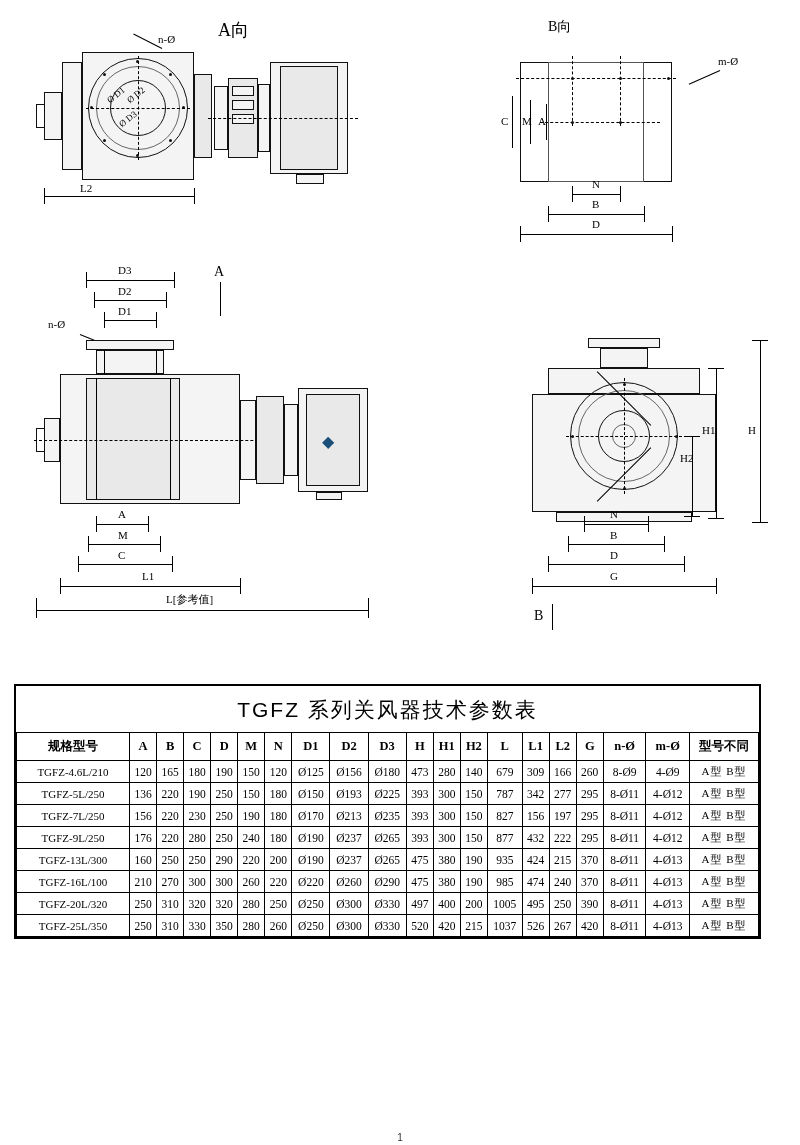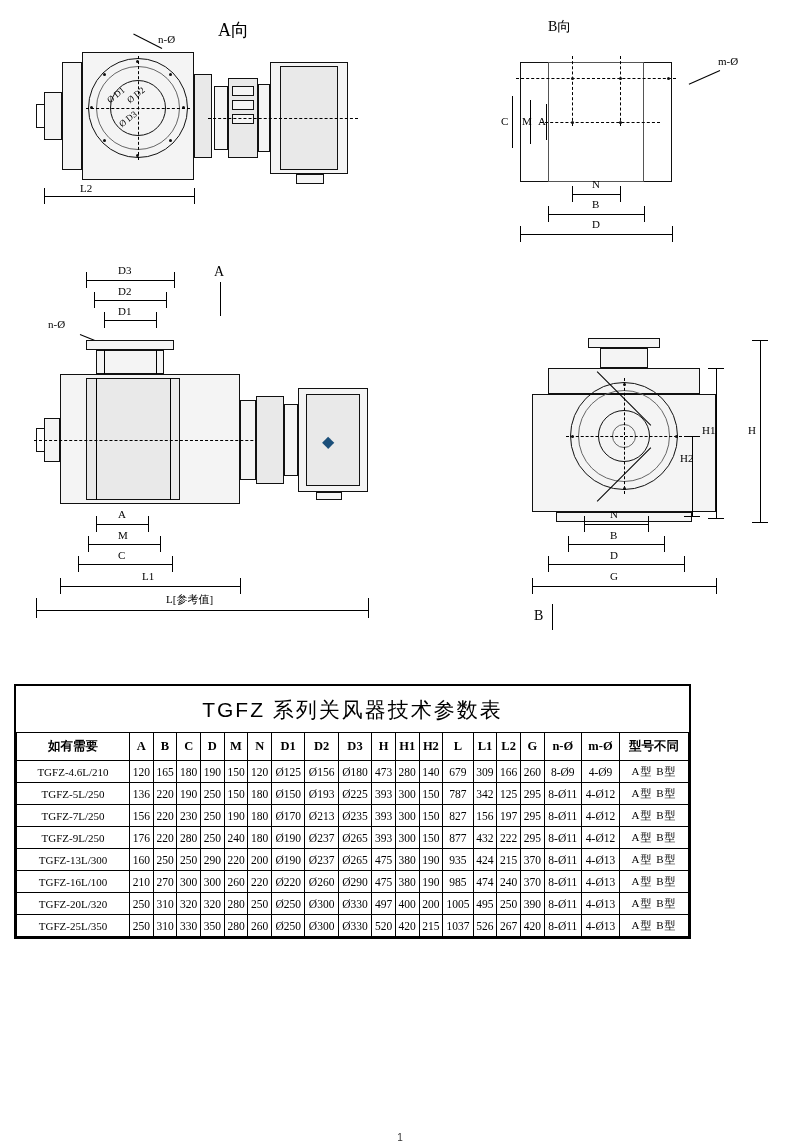--- a/index.html
+++ b/index.html
@@ -14,21 +14,21 @@
   .dash-v{position:absolute;border-left:1px dashed #000;}
   .box{position:absolute;border:1px solid #111;box-sizing:border-box;}
   .boxlite{position:absolute;border:1px solid #555;box-sizing:border-box;}
   .circ{position:absolute;border:1px solid #111;border-radius:50%;box-sizing:border-box;}
   .circlite{position:absolute;border:1px solid #666;border-radius:50%;box-sizing:border-box;}
   .dot{position:absolute;width:3px;height:3px;border-radius:50%;background:#111;}
   .fill-lt{background:#f4f4f4;}
   .fill-md{background:#e9e9e9;}
 
   
-  .table-wrap{position:absolute;left:14px;top:684px;width:677px;border:2px solid #000;box-sizing:border-box;background:#fff;}
+  .table-wrap{position:absolute;left:14px;top:684px;width:747px;border:2px solid #000;box-sizing:border-box;background:#fff;}
   table{border-collapse:collapse;width:100%;font-family:"Liberation Serif",serif;}
   caption{caption-side:top;font-size:21px;letter-spacing:2px;padding:10px 0 8px;font-family:"Liberation Sans",sans-serif;}
   th,td{border:1px solid #000;text-align:center;font-size:11.5px;padding:3px 1px;white-space:nowrap;}
   thead th{font-size:12.5px;padding:5px 1px;}
   td.model{font-size:11px;padding-left:3px;padding-right:3px;}
   td.rotor{font-size:11px;letter-spacing:1px;margin-left:20px;}
   .notes{position:absolute;left:20px;top:1098px;font-size:10.5px;line-height:15px;font-family:"Liberation Sans",sans-serif;}
   .pagenum{position:absolute;left:0;right:0;top:1132px;text-align:center;font-size:10px;color:#333;}
 </style>
 </head>
@@ -240,21 +240,21 @@
   <div class="lbl" style="left:610px;top:570px;">G</div>
 
   <div class="lbl" style="left:534px;top:608px;font-size:14px;">B</div>
   <div class="vline" style="left:552px;top:604px;height:26px;"></div>
 
   <div class="table-wrap">
     <table>
       <caption>TGFZ 系列关风器技术参数表</caption>
       <thead>
         <tr id="thead-row">
-            <th style="width: 110px;">如有需要</th>
+            <th style="width: 110px;">规格型号</th>
             <th>A</th>
             <th>B</th>
             <th>C</th>
             <th>D</th>
             <th>M</th>
             <th>N</th>
             <th>D1</th>
             <th>D2</th>
             <th>D3</th>
             <th>H</th>
@@ -301,21 +301,21 @@
             <td>150</td>
             <td>180</td>
             <td>Ø150</td>
             <td>Ø193</td>
             <td>Ø225</td>
             <td>393</td>
             <td>300</td>
             <td>150</td>
             <td>787</td>
             <td>342</td>
-            <td>125</td>
+            <td>277</td>
             <td>295</td>
             <td>8-Ø11</td>
             <td>4-Ø12</td>
             <td class="rotor">A型  B型</td>
           </tr>
           <tr>
             <td class="model">TGFZ-7L/250</td>
             <td>156</td>
             <td>220</td>
             <td>230</td>

